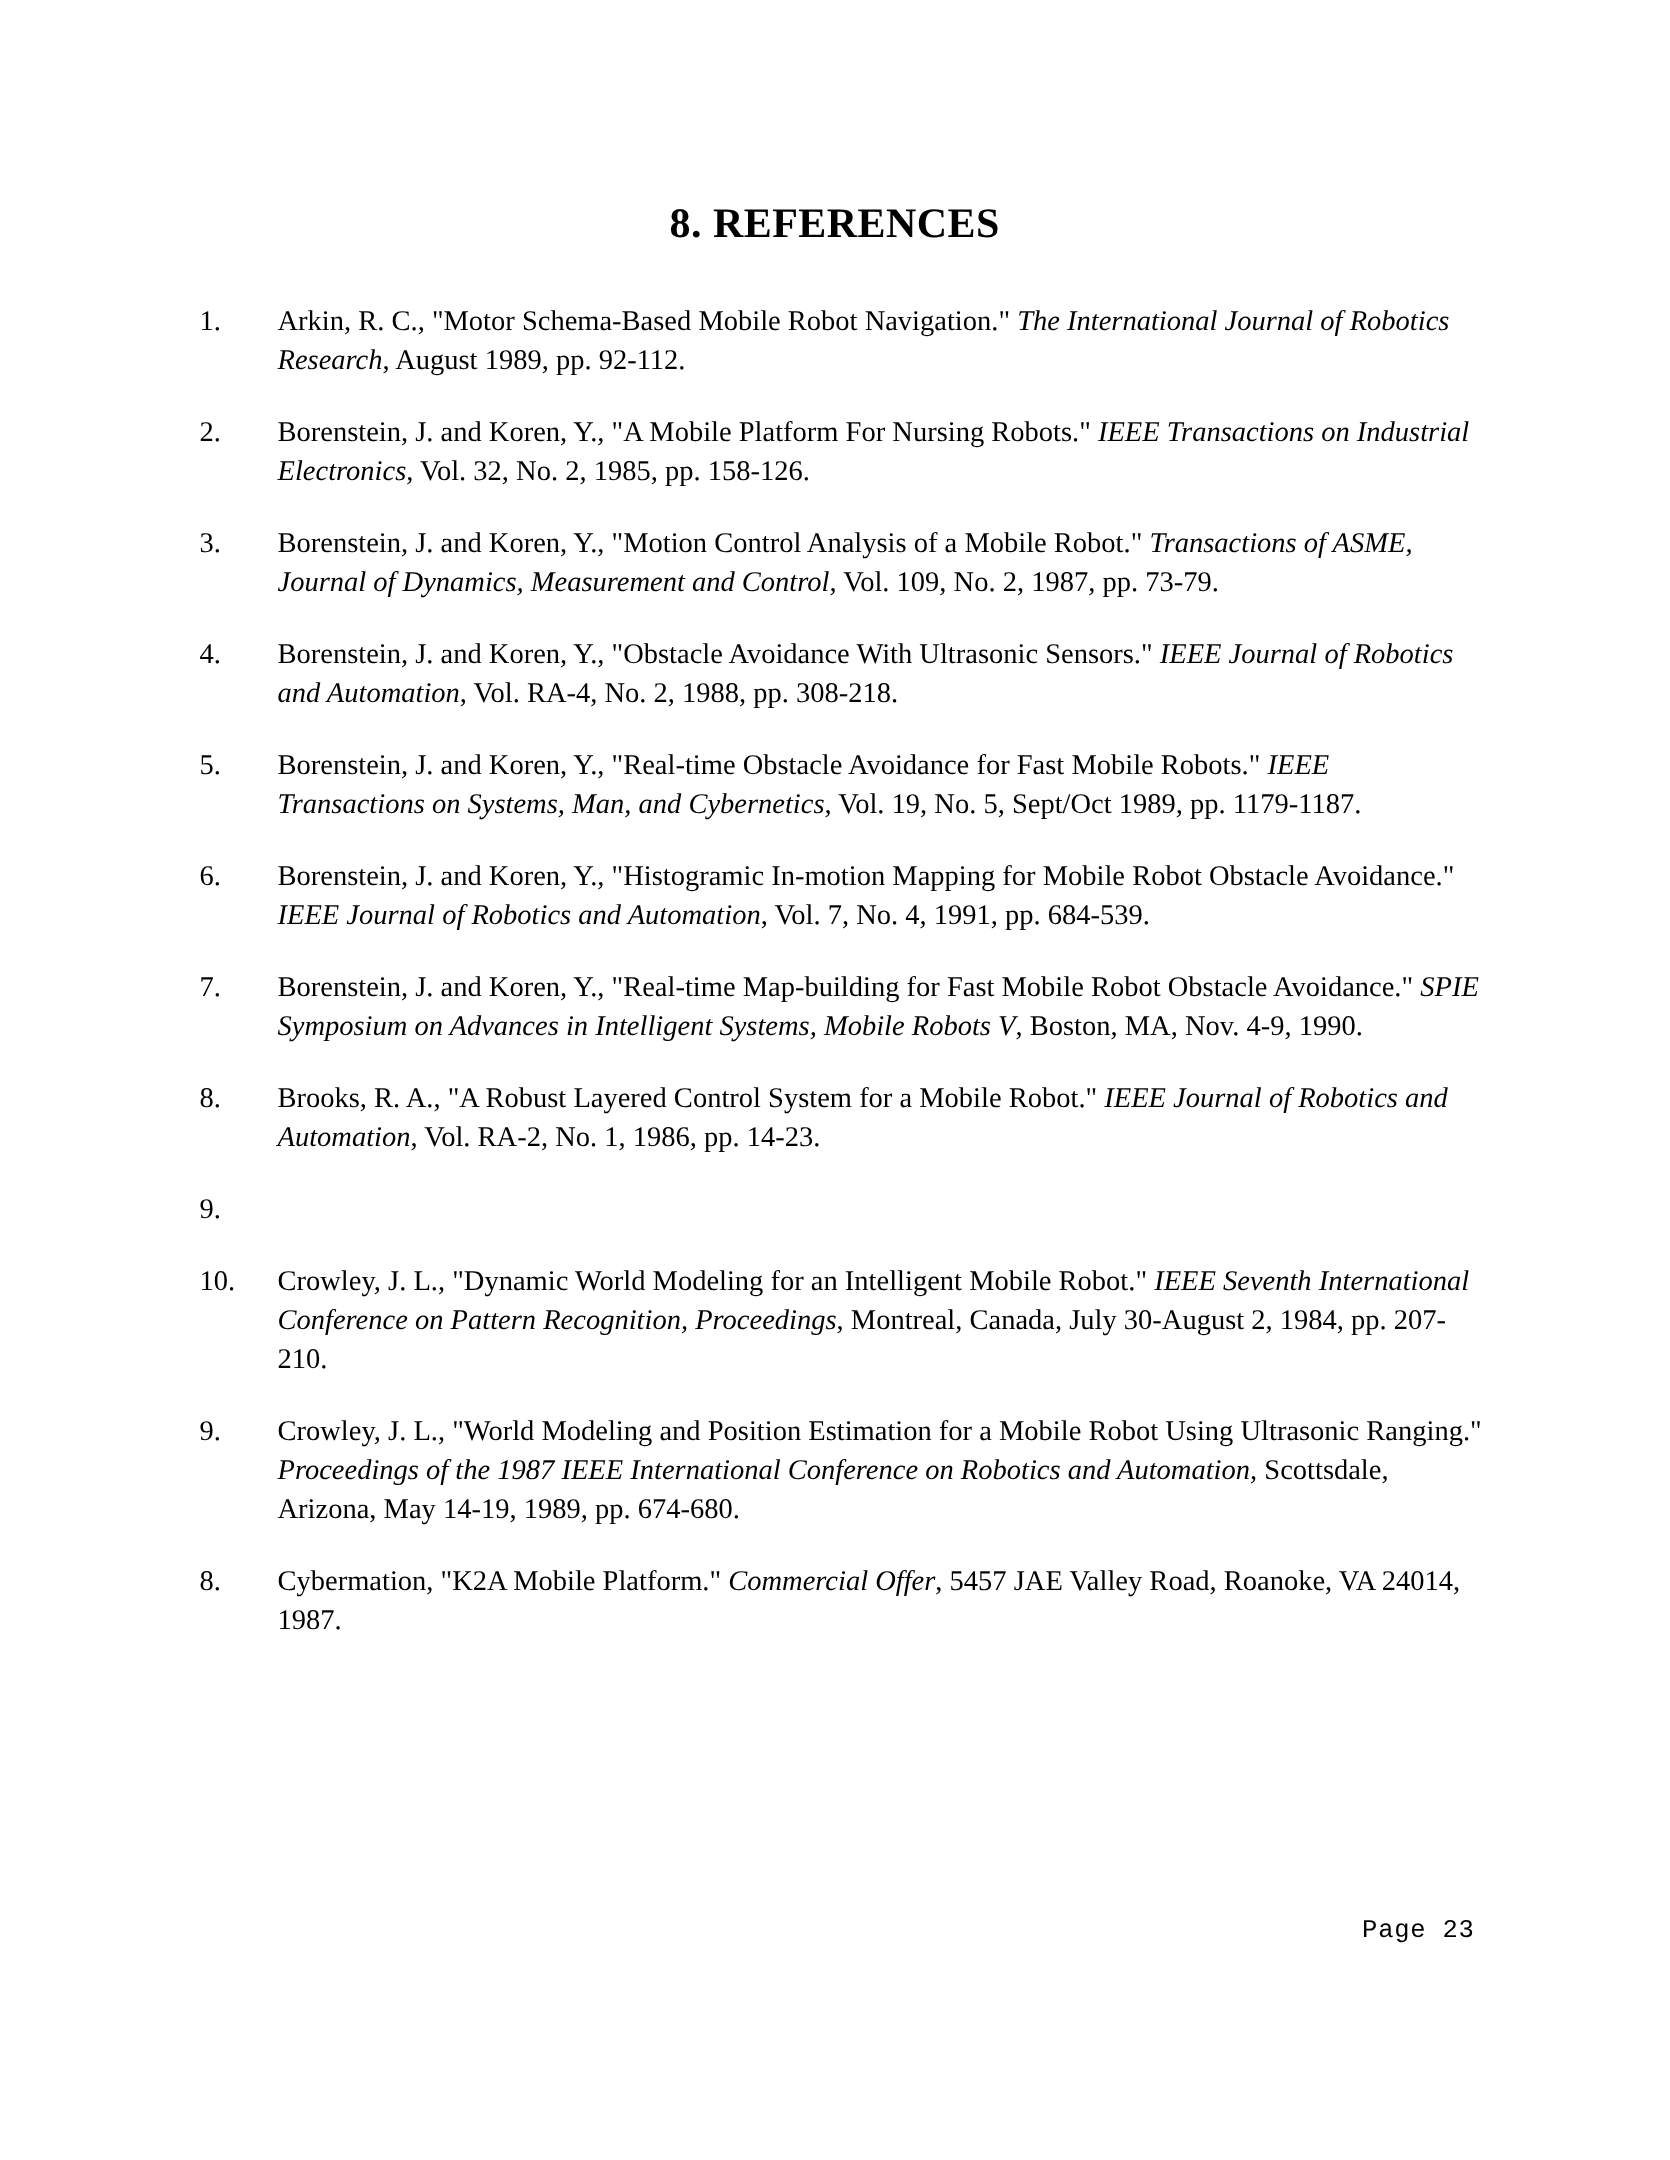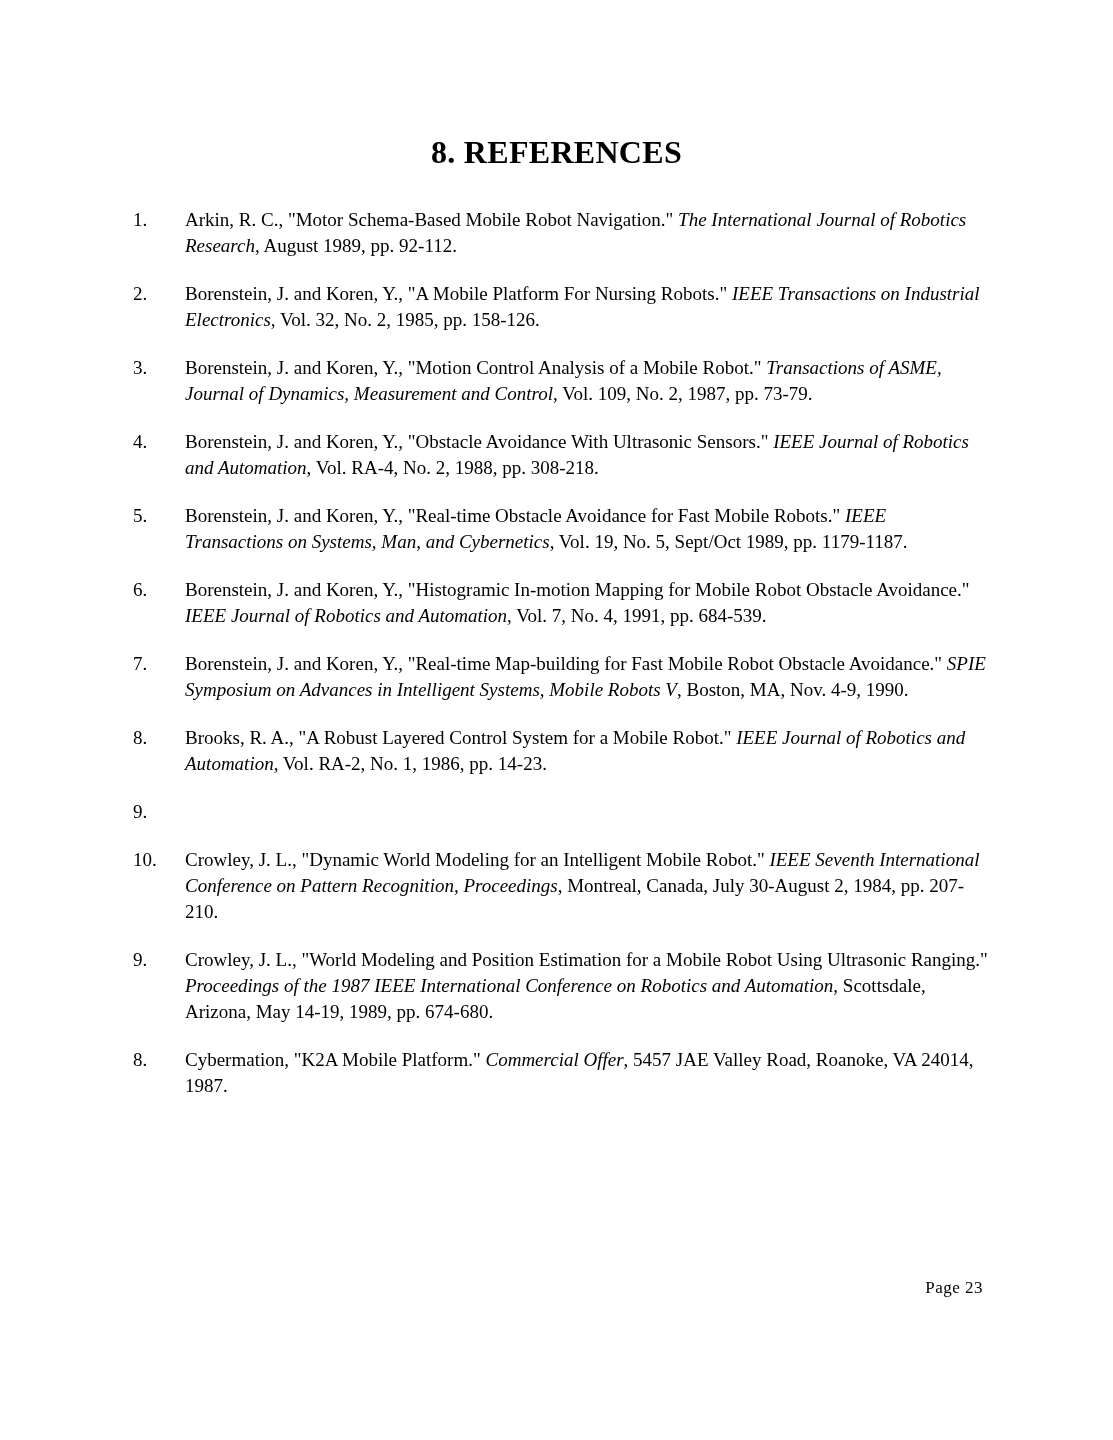--- a/index.html
+++ b/index.html
@@ -14,21 +14,21 @@
     margin: 0 auto;
     background: #ffffff;
     font-family: "Liberation Serif", serif;
     color: #000000;
     overflow: hidden;
   }
   .title {
     padding-top: 134px;
     text-align: center;
     font-weight: bold;
-    font-size: 32px;
+    font-size: 28px;
     letter-spacing: 0.3px;
   }
   .refs {
     margin-top: 36px;
   }
   .ref {
     display: flex;
     align-items: flex-start;
     padding-left: 133px;
     padding-right: 125px;
@@ -43,21 +43,21 @@
   .ref-text {
     flex: 1;
   }
   .italic {
     font-style: italic;
   }
   .page-number {
     position: absolute;
     top: 1278px;
     right: 130px;
-    font-family: Liberation Serif, serif;
+    font-family: Liberation Mono, monospace;
     font-size: 17px;
     letter-spacing: 0.5px;
   }
 </style>
 </head>
 <body>
 
 <div class="page">
   <div class="title">8. REFERENCES</div>
 

